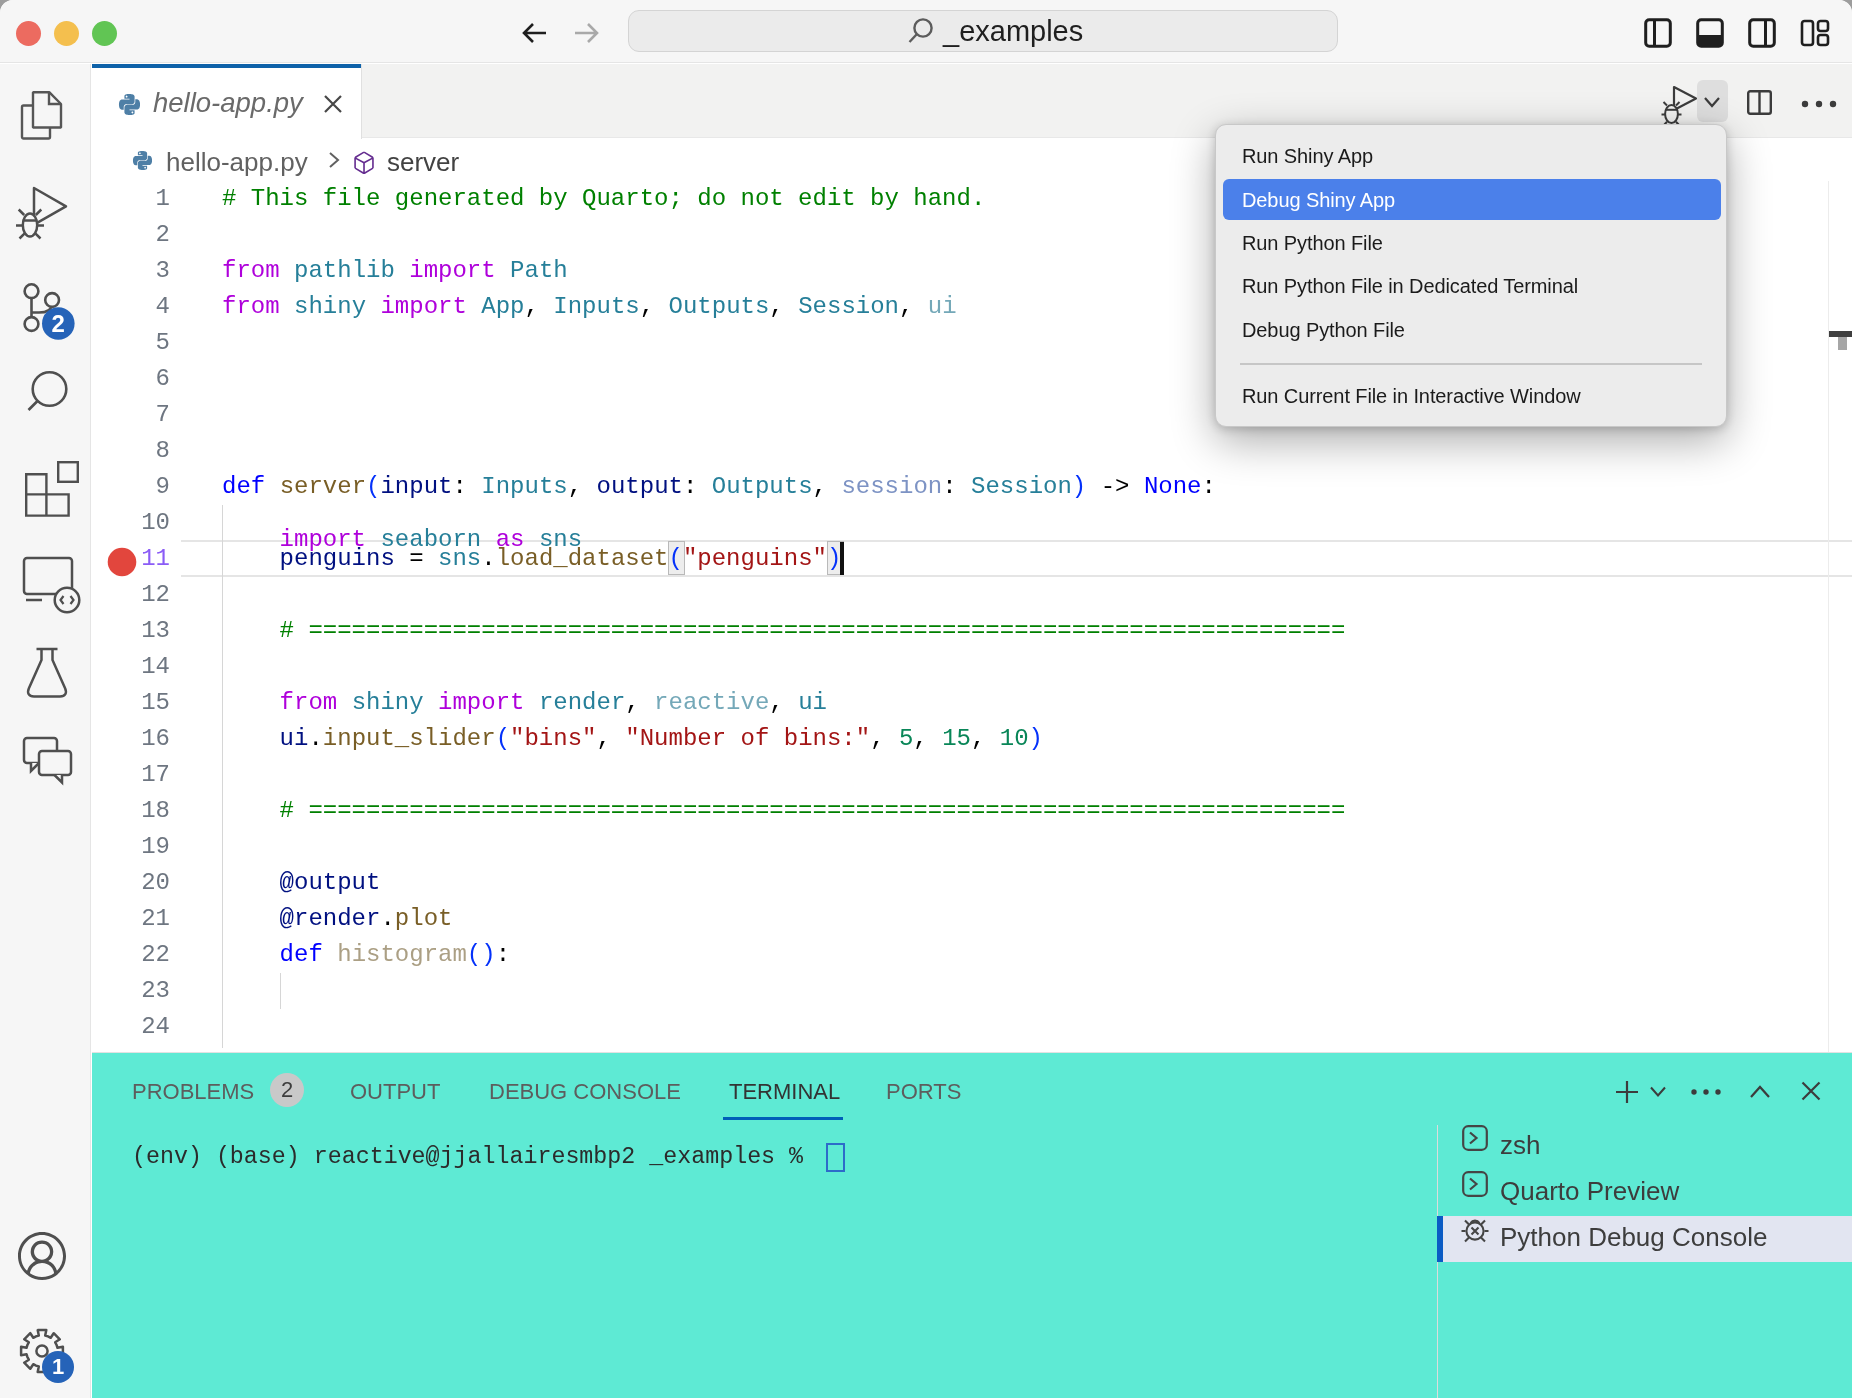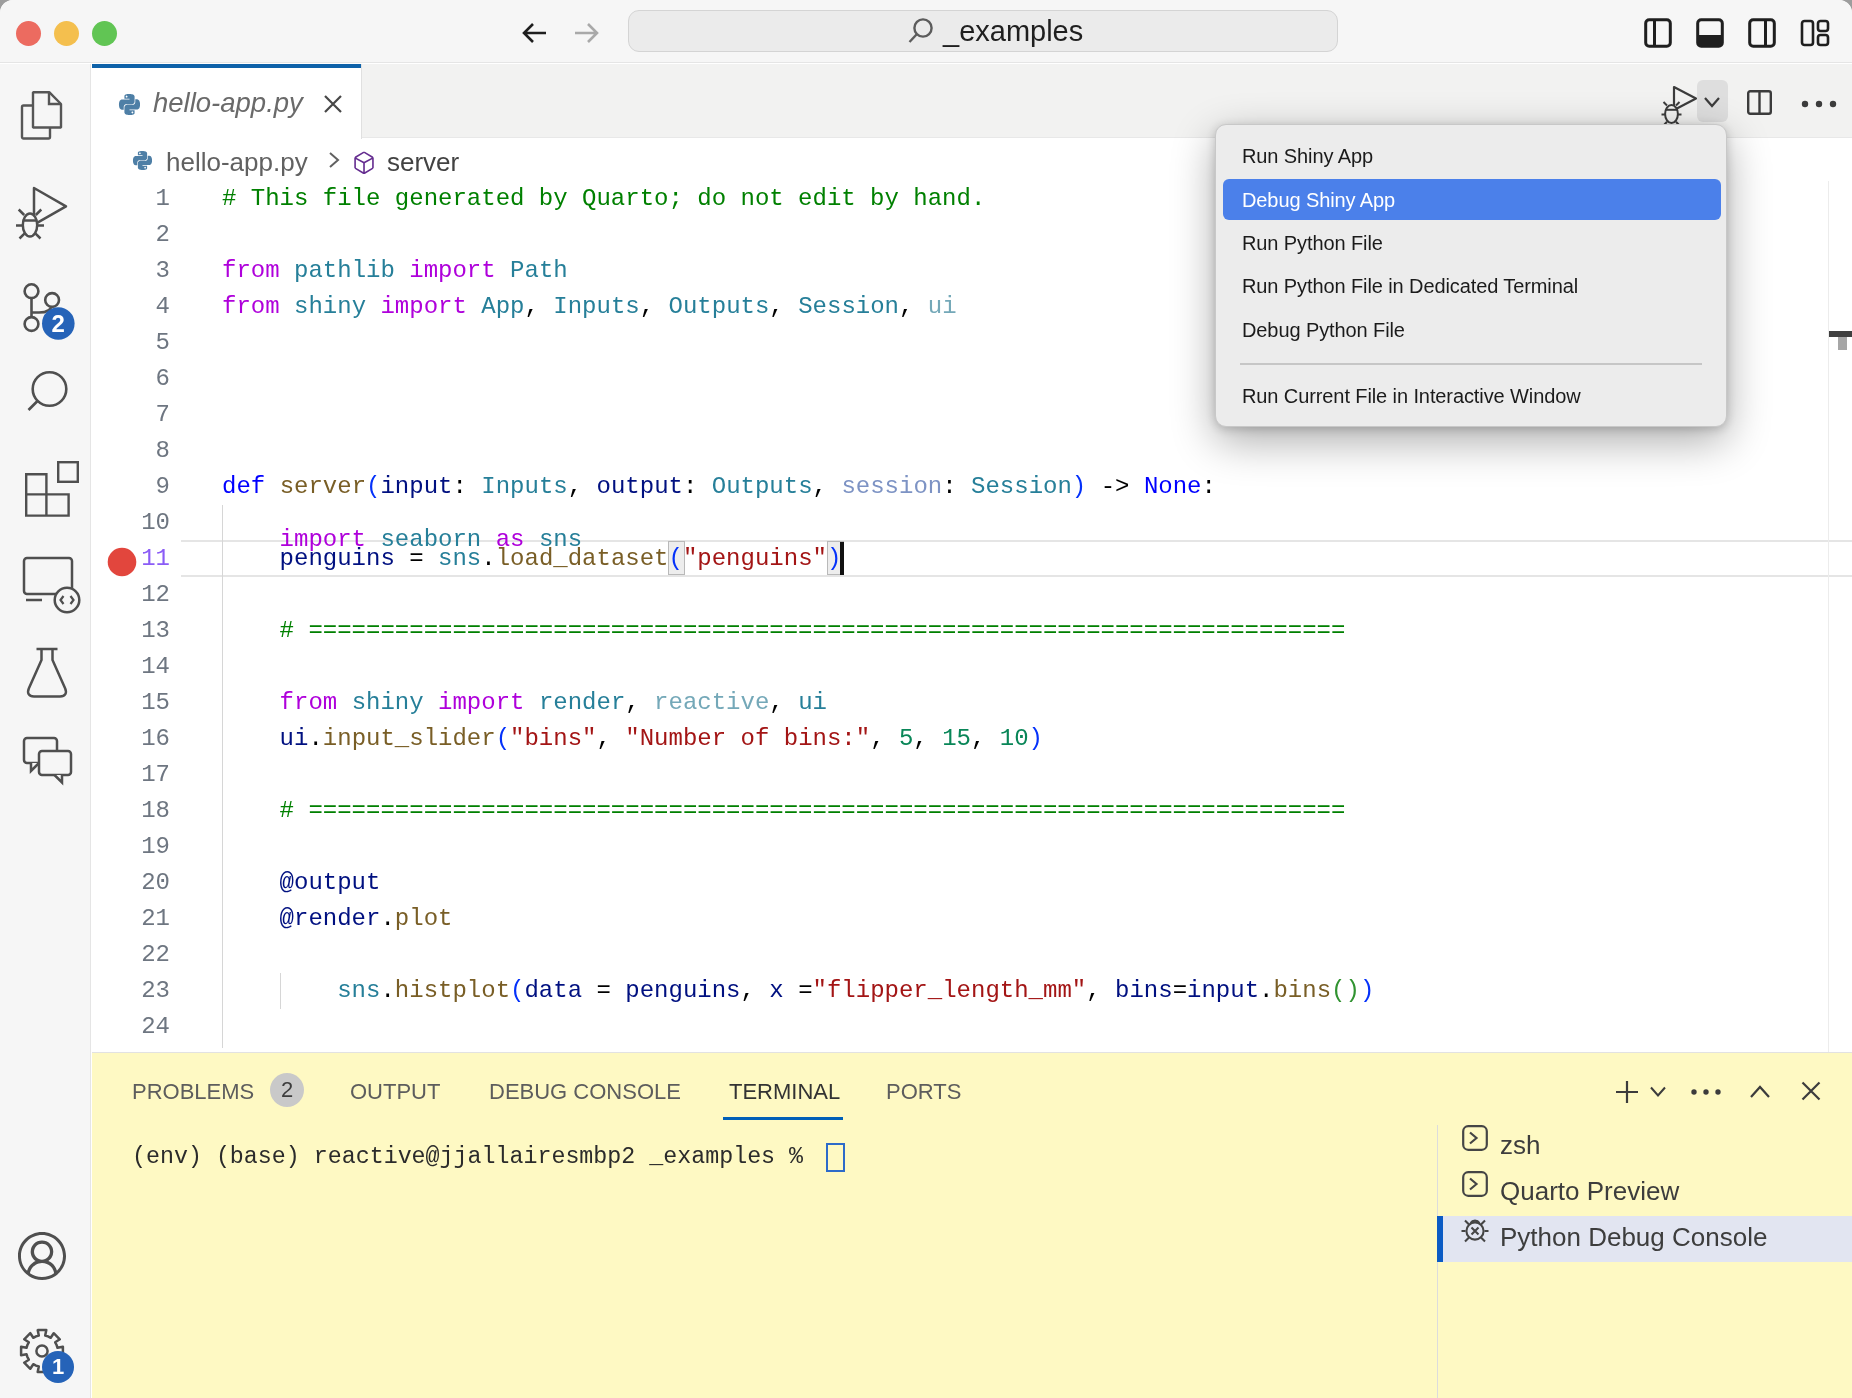--- a/index.html
+++ b/index.html
@@ -27,21 +27,21 @@
 .cl{position:absolute;left:130px;font-family:"Liberation Mono",monospace;font-size:24px;line-height:36px;height:36px;white-space:pre;color:#000}
 .cl i{font-style:normal}
 .c{color:#008000} .k{color:#af00db} .b{color:#0000ff} .f{color:#795e26}
 .t{color:#267f99} .v{color:#001080} .s{color:#a31515} .n{color:#098658}
 .p1{color:#0431fa} .p2{color:#319331}
 .dt{color:#74a8b8} .dv{color:#7d93c4} .df{color:#ab9f84}
 .clb{position:absolute;left:89px;width:1671px;height:2px;background:#e5e5e5}
 .guide{position:absolute;width:1px;background:#d6d6d6}
 .bm{position:absolute;width:17px;height:34px;background:#ededed;border:1px solid #b9b9b9;top:360px}
 
-#panel{position:absolute;left:92px;top:1052px;width:1760px;height:346px;background:#fef9c3;border-top:1px solid #e2e2e2}
+#panel{position:absolute;left:92px;top:1052px;width:1760px;height:346px;background:#5eead4;border-top:1px solid #e2e2e2}
 .ptab{position:absolute;top:0;height:77px;line-height:77px;font-size:22px;letter-spacing:0;color:#5d5d5d}
 #term{position:absolute;left:40px;top:91px;font-family:"Liberation Mono",monospace;font-size:23.3px;color:#2b2b2b;white-space:pre}
 .trow{position:absolute;left:1351px;width:409px;height:46px}
 .ttxt{position:absolute;left:57px;top:6px;font-size:26px;color:#3d3d3d;white-space:nowrap}
 
 #menu{position:absolute;left:1215px;top:124px;width:512px;height:303px;background:#ececec;border:1px solid #c8c8c8;border-radius:11px;box-shadow:0 14px 44px rgba(0,0,0,.33),0 2px 10px rgba(0,0,0,.18)}
 .mi{position:absolute;left:26px;height:43px;line-height:43px;font-size:20px;letter-spacing:-0.1px;color:#1b1b1b;white-space:nowrap}
 #mhl{position:absolute;left:7px;top:54px;width:498px;height:41px;background:#4b80ea;border-radius:6px}
 </style></head><body>
 <div id="win">
@@ -214,21 +214,21 @@
 <div class="cl" style="top:108px"><i class="k">from</i> <i class="t">shiny</i> <i class="k">import</i> <i class="t">App</i>, <i class="t">Inputs</i>, <i class="t">Outputs</i>, <i class="t">Session</i>, <i class="dt">ui</i></div>
 <div class="cl" style="top:288px"><i class="b">def</i> <i class="f">server</i><i class="p1">(</i><i class="v">input</i>: <i class="t">Inputs</i>, <i class="v">output</i>: <i class="t">Outputs</i>, <i class="dv">session</i>: <i class="t">Session</i><i class="p1">)</i> -&gt; <i class="b">None</i>:</div>
 <div class="cl" style="top:341px">    <i class="k">import</i> <i class="t">seaborn</i> <i class="k">as</i> <i class="t">sns</i></div>
 <div class="cl" style="top:360px">    <i class="v">penguins</i> = <i class="t">sns</i>.<i class="f">load_dataset</i><i class="p1">(</i><i class="s">"penguins"</i><i class="p1">)</i></div>
 <div class="cl" style="top:432px">    <i class="c"># ========================================================================</i></div>
 <div class="cl" style="top:504px">    <i class="k">from</i> <i class="t">shiny</i> <i class="k">import</i> <i class="t">render</i>, <i class="dt">reactive</i>, <i class="t">ui</i></div>
 <div class="cl" style="top:540px">    <i class="v">ui</i>.<i class="f">input_slider</i><i class="p1">(</i><i class="s">"bins"</i>, <i class="s">"Number of bins:"</i>, <i class="n">5</i>, <i class="n">15</i>, <i class="n">10</i><i class="p1">)</i></div>
 <div class="cl" style="top:612px">    <i class="c"># ========================================================================</i></div>
 <div class="cl" style="top:684px">    <i class="v">@output</i></div>
 <div class="cl" style="top:720px">    <i class="v">@render</i>.<i class="f">plot</i></div>
-<div class="cl" style="top:792px">        <i class="t">sns</i>.<i class="f">histplot</i><i class="p1">(</i><i class="v">data</i> = <i class="v">penguins</i>, <i class="v">x</i> =<i class="s">"flipper_length_mm"</i>, <i class="v">bins</i>=<i class="v">input</i>.<i class="f">bins</i><i class="p2">()</i><i class="p1">)</i></div>
+<div class="cl" style="top:756px">    <i class="b">def</i> <i class="df">histogram</i><i class="p1">()</i>:</div>
 <svg style="left:15px;top:366px" width="30" height="30" viewBox="0 0 30 30">
         <circle cx="15" cy="15" r="14.3" fill="#e2463d"></circle>
       </svg>
 <div class="abs" style="left:748px;top:361px;width:3.5px;height:33px;background:#111"></div>
 <div class="abs" style="left:1736px;top:0;width:1px;height:871px;background:#ececec"></div>
 <div class="abs" style="left:1737px;top:150px;width:23px;height:5.5px;background:#3f3f3f"></div>
 <div class="abs" style="left:1746px;top:155.5px;width:9px;height:13px;background:#a6a6a6"></div>
 </div>
 
 <div id="panel">

